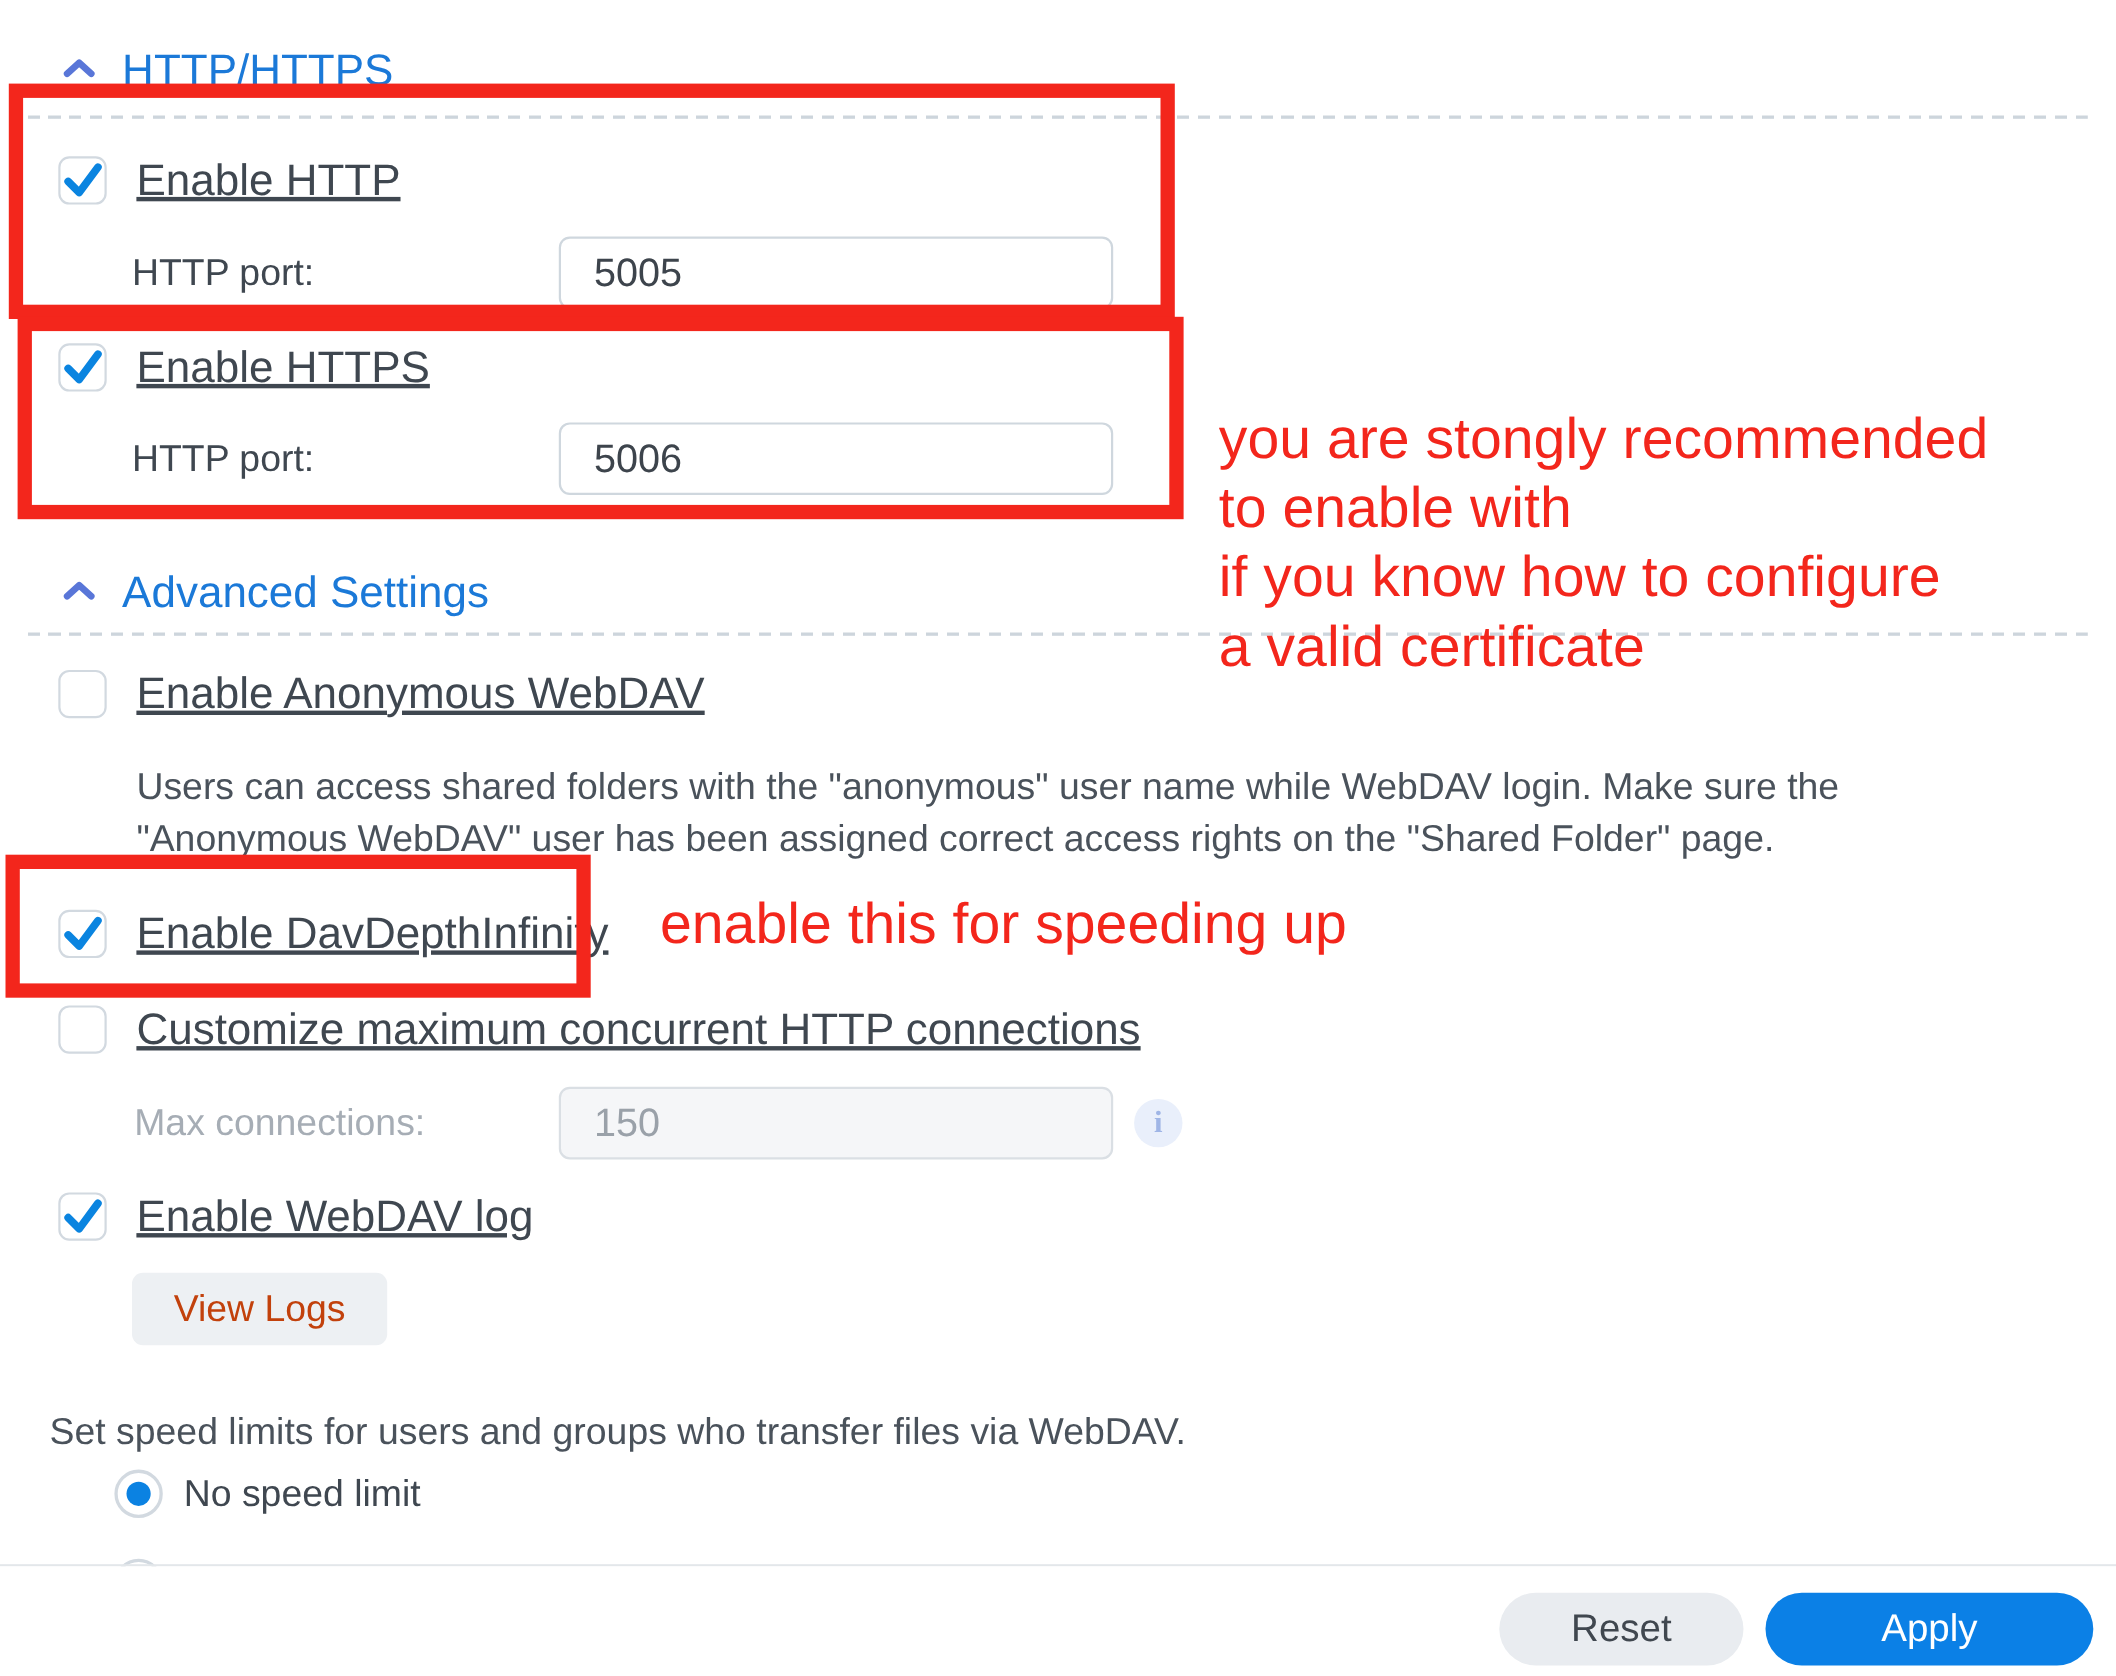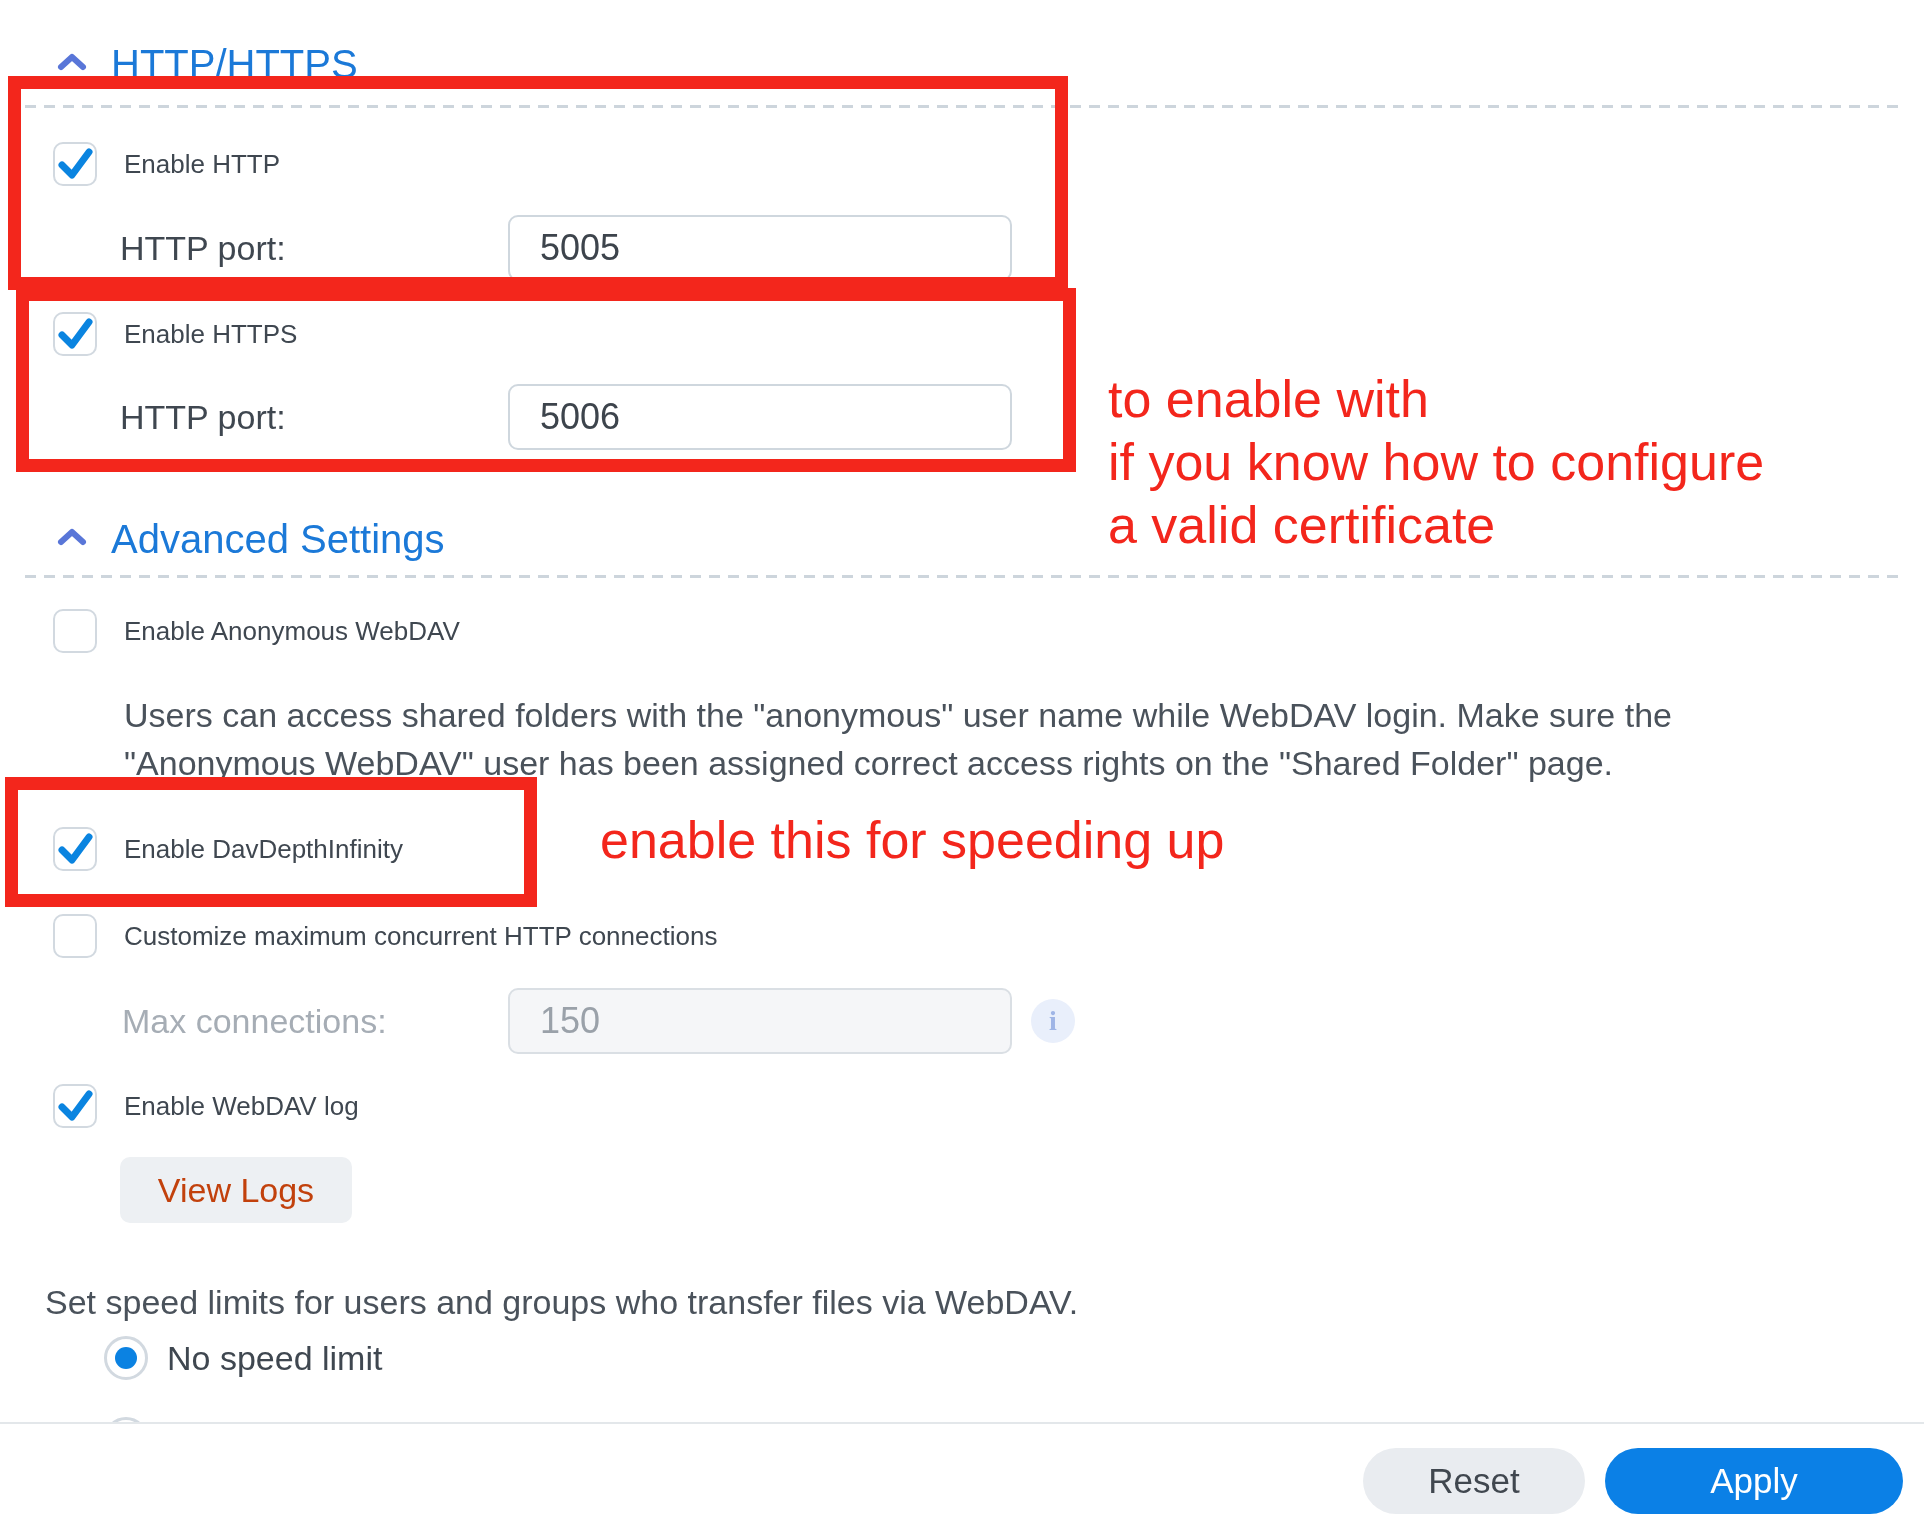--- a/index.html
+++ b/index.html
@@ -16,21 +16,21 @@
 
   
   .dashed{position:absolute;left:25px;width:1873px;height:3px;
     background:repeating-linear-gradient(90deg,#cdd5dc 0 11px,transparent 11px 19px);}
 
   
   .row{position:absolute;height:66px;display:flex;align-items:center;}
   .cb{width:40px;height:40px;border:2px solid #d2d9e0;border-radius:10px;background:#fff;
       display:flex;align-items:center;justify-content:center;flex:0 0 auto;}
   .cb svg{overflow:visible;}
-  .row .label{margin-left:27px;font-size:26px;color:#3f4750;white-space:nowrap;}
+  .row .label{margin-left:27px;font-size:40px;color:#3f4750;white-space:nowrap;text-decoration:underline;}
   .label-only{font-size:34px;color:#3f4750;white-space:nowrap;}
   .gray{color:#a6adb5;}
 
   
   .tinput{position:absolute;left:508px;width:504px;height:66px;box-sizing:border-box;
     border:2px solid #cfd7de;border-radius:10px;background:#fff;color:#3d444c;
     font-family:"Liberation Sans",sans-serif;font-size:36px;padding:0 0 0 30px;outline:none;}
   .tinput.disabled{background:#f5f6f8;border-color:#dadfe4;color:#9aa1a9;}
 
   .desc{position:absolute;left:124px;height:44px;line-height:44px;font-size:34px;color:#4a525b;white-space:nowrap;}
@@ -161,20 +161,21 @@
     <span class="radio-label">No speed limit</span>
   </div>
 
   <span class="radio abs" style="left:104px;top:1417px;"></span>
 
   <div class="anno-box" style="left:8px;top:76px;width:1034px;height:188px;"></div>
   <div class="anno-box" style="left:16px;top:288px;width:1034px;height:158px;"></div>
   <div class="anno-box" style="left:5px;top:777px;width:506px;height:104px;"></div>
 
   <div class="anno-text" style="left:1108px;top:368px;">
+    <div>you are stongly recommended</div>
     <div>to enable with</div>
     <div>if you know how to configure</div>
     <div>a valid certificate</div>
   </div>
 
   <div class="anno-text" style="left:600px;top:812px;line-height:56px;">enable this for speeding up</div>
 
   <div class="bottom-sep"></div>
   <div class="action-bar">
     <div class="btn reset-btn">Reset</div>

